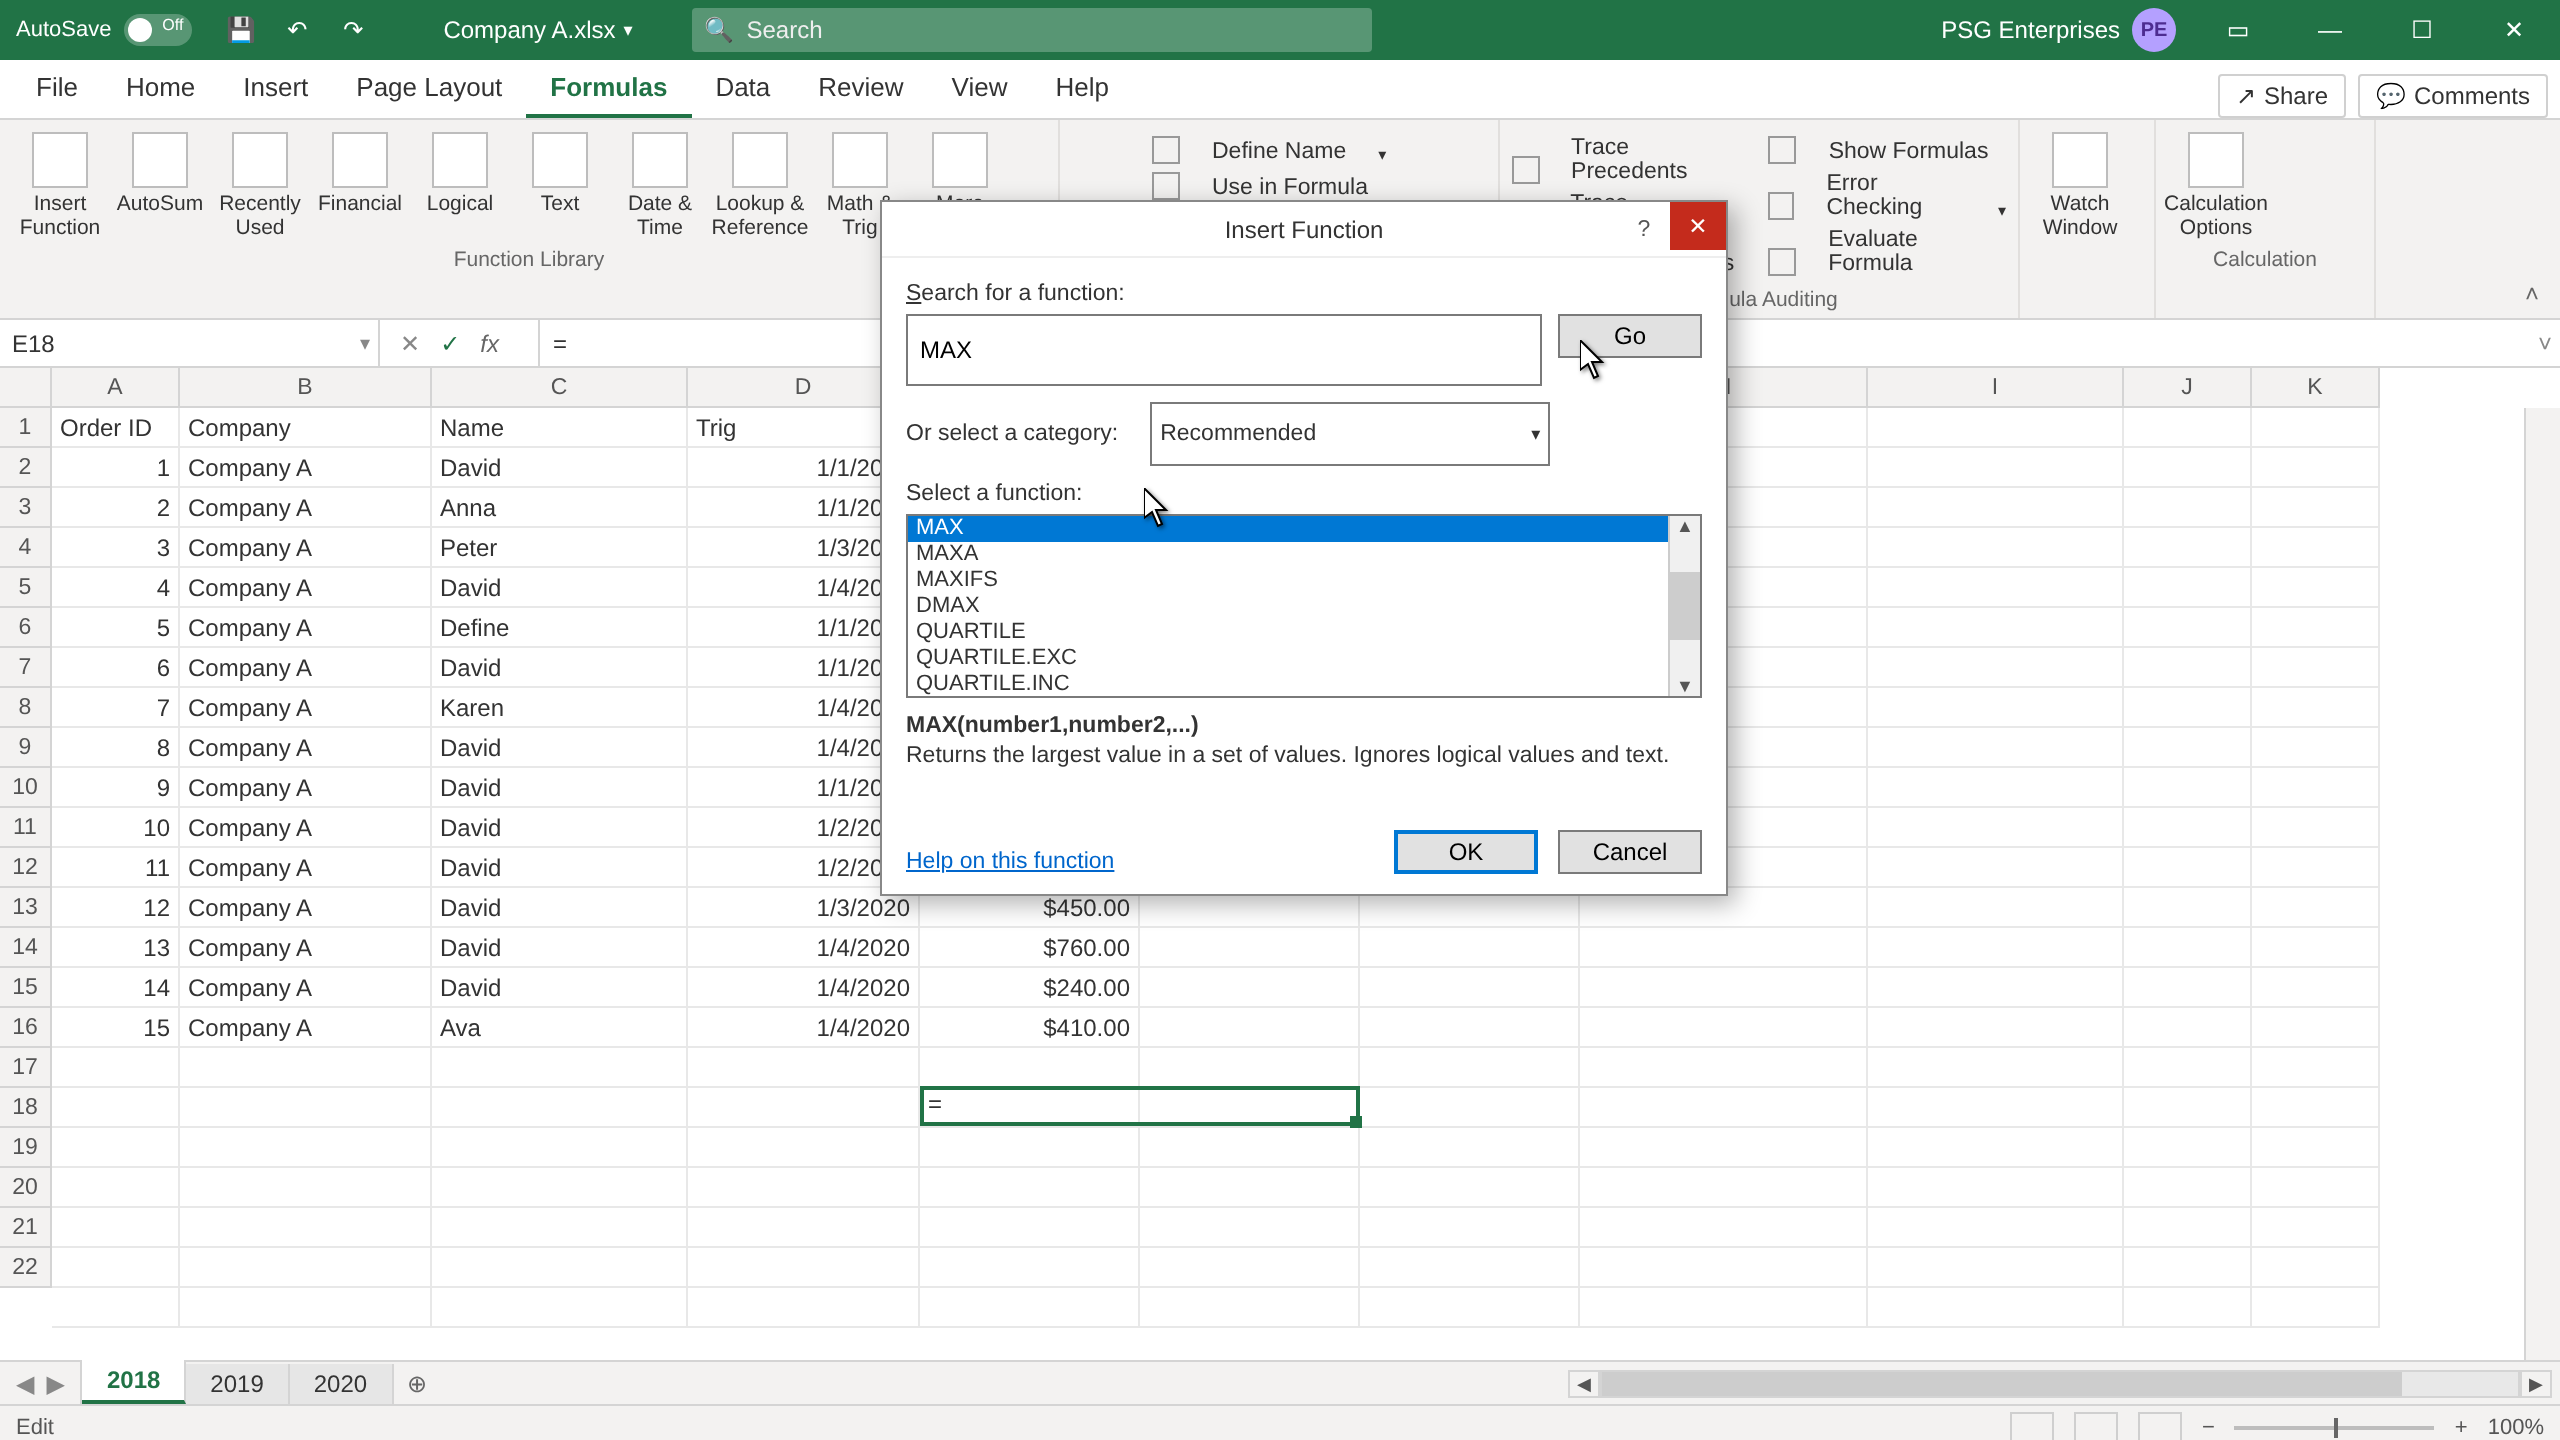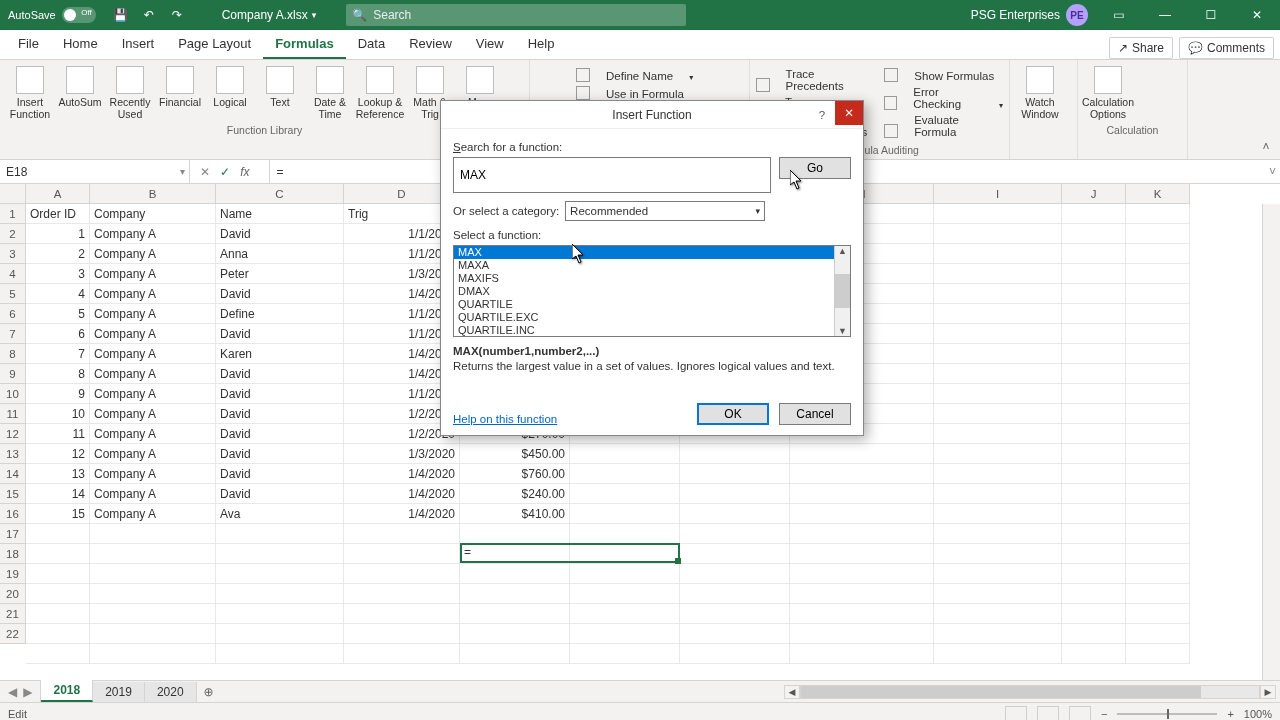--- a/index.html
+++ b/index.html
@@ -91,22 +91,22 @@
   .dlg-title { height:28px; display:flex; align-items:center; justify-content:center; position:relative; border-bottom:1px solid #eee; }
   .dlg-title span.t { font-size:12px; }
   .dlg-help { position:absolute; right:30px; top:4px; width:22px; height:20px; display:flex; align-items:center; justify-content:center; color:#555; }
   .dlg-close { position:absolute; right:0; top:0; width:28px; height:24px; background:#c42b1c; color:#fff; display:flex; align-items:center; justify-content:center; }
   .dlg-body { padding:10px 12px; }
   .dlg-label { margin:2px 0 4px 0; }
   .dlg-label u { text-decoration:underline; }
   .search-row { display:flex; gap:8px; align-items:flex-start; }
   .search-input { flex:1; height:36px; border:1px solid #7a7a7a; padding:3px 6px; font-size:12px; }
   .go-btn { width:72px; height:22px; border:1px solid #7a7a7a; background:#e1e1e1; font-size:12px; }
-  .cat-row { display:flex; align-items:center; gap:6px; margin:8px 0; }
-  .cat-select { flex:0 0 200px; height:20px; border:1px solid #7a7a7a; padding:0 4px; display:flex; align-items:center; justify-content:space-between; }
+  .cat-row { display:flex; align-items:center; gap:16px; margin:8px 0; }
+  .cat-select { flex:0 0 200px; height:32px; border:1px solid #7a7a7a; padding:0 4px; display:flex; align-items:center; justify-content:space-between; }
   .fn-list { border:1px solid #7a7a7a; height:92px; overflow:hidden; position:relative; background:#fff; }
   .fn-item { height:13px; padding:0 4px; font-size:11px; line-height:13px; }
   .fn-item.selected { background:#0078d4; color:#fff; }
   .fn-scroll { position:absolute; right:0; top:0; bottom:0; width:16px; background:#f0f0f0; border-left:1px solid #ccc; display:flex; flex-direction:column; justify-content:space-between; align-items:center; font-size:9px; color:#555; }
   .fn-scroll .thumb { width:100%; flex:0 0 34px; background:#cdcdcd; }
   .syntax { font-weight:700; margin:8px 0 2px 0; }
   .desc { line-height:14px; }
   .help-link { color:#0066cc; text-decoration:underline; cursor:pointer; margin-top:22px; display:inline-block; }
   .dlg-actions { display:flex; gap:10px; justify-content:flex-end; margin:10px 0 0 0; }
   .dlg-btn { width:72px; height:22px; border:1px solid #7a7a7a; background:#e1e1e1; font-size:12px; }

